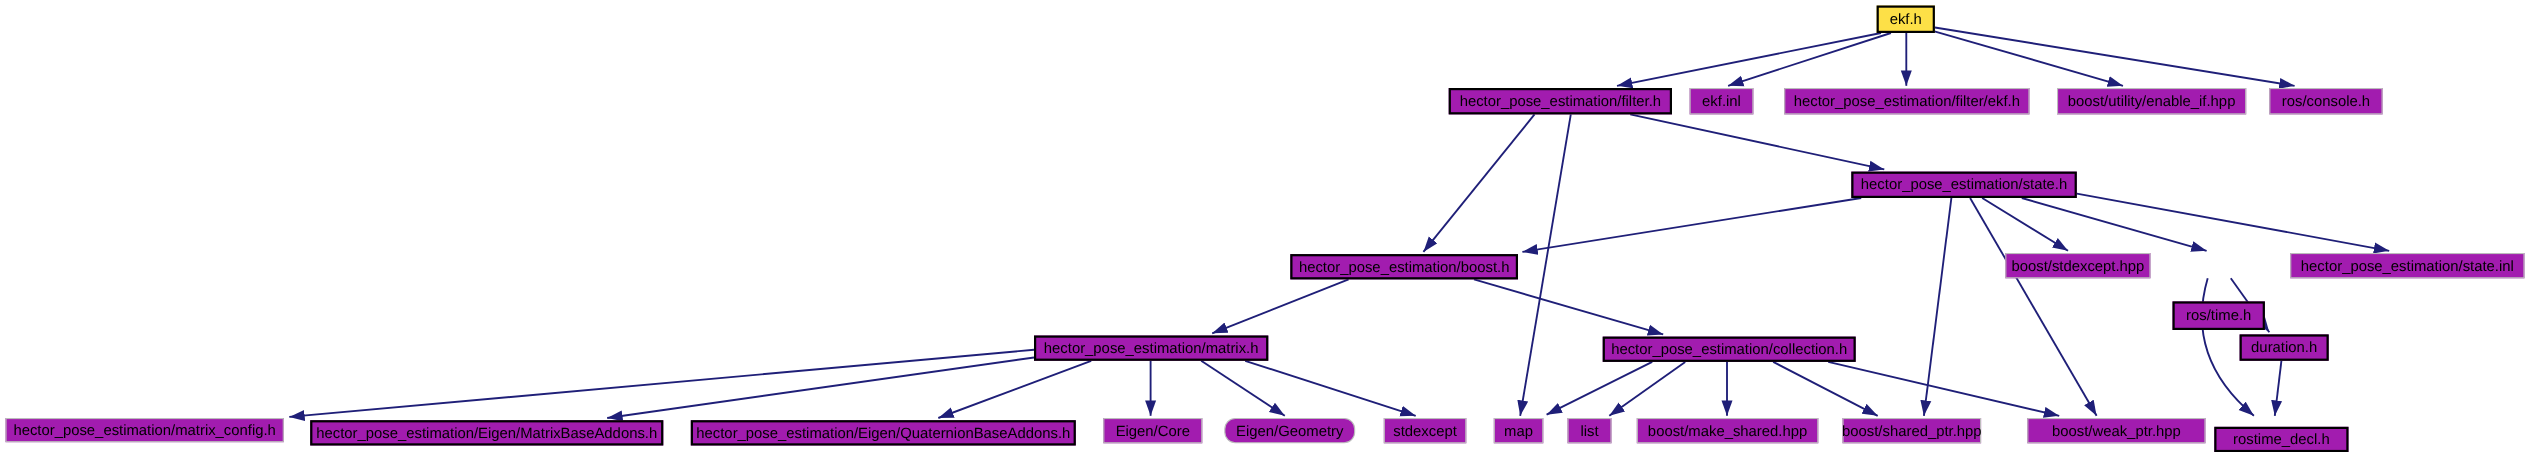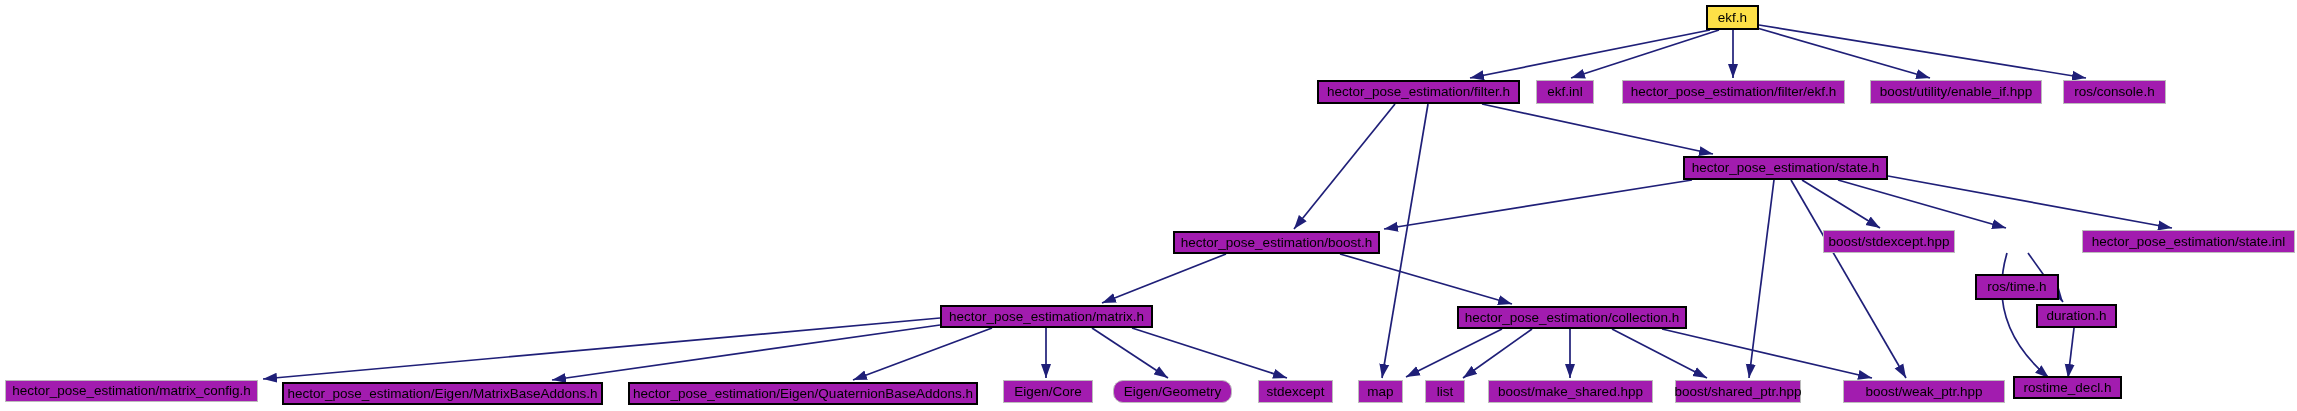--- a/index.html
+++ b/index.html
@@ -143,17 +143,17 @@
       </div>
       <div class="node plain" style="left: 1488px; top: 380px; width: 165px; height: 23px;">
         <span>boost/make_shared.hpp</span>
       </div>
       <div class="node plain" style="left: 1675px; top: 380px; width: 126px; height: 23px;">
         <span>boost/shared_ptr.hpp</span>
       </div>
       <div class="node plain" style="left: 1843px; top: 380px; width: 162px; height: 23px;">
         <span>boost/weak_ptr.hpp</span>
       </div>
-      <div class="node bold" style="left: 2013px; top: 376px; width: 109px; height: 23px; align-items: center;">
+      <div class="node bold" style="left: 2013px; top: 388px; width: 122px; height: 23px; align-items: center;">
         <span>rostime_decl.h</span>
       </div>
     </div>
 </div>
 
 </body></html>

